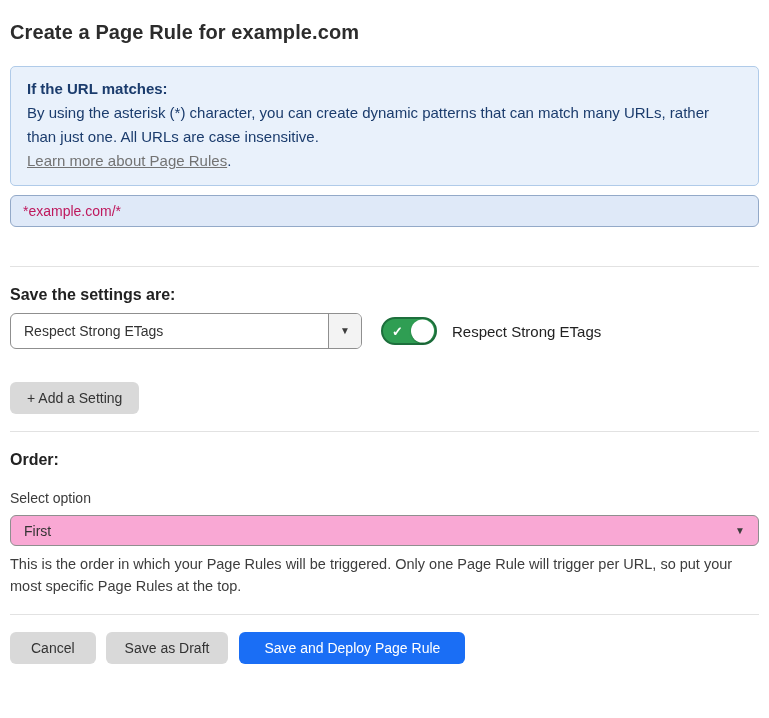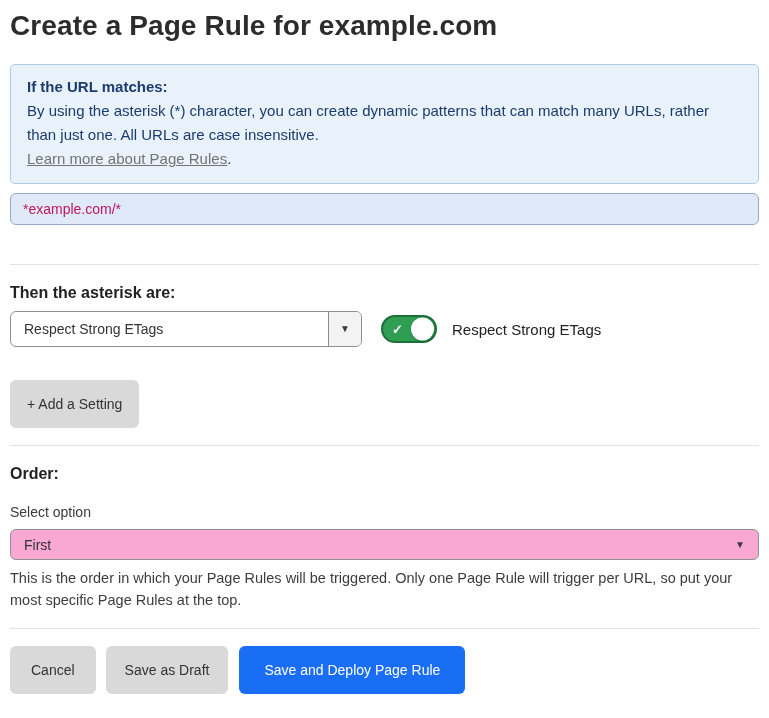--- a/index.html
+++ b/index.html
@@ -9,25 +9,25 @@
     color: #2f2f2f;
   }
   .page {
     width: 769px;
     height: 718px;
     padding: 10px 10px 0 10px;
     background: #ffffff;
     overflow: hidden;
   }
   .page-title {
-    font-size: 28px;
+    font-size: 20px;
     font-weight: 700;
     color: #2c2c2c;
     letter-spacing: 0.1px;
-    margin-top: 0;
+    margin-top: 11px;
   }
   
   .info-box {
     margin-top: 22px;
     background: #e9f1fb;
     border: 1px solid #b0cbe9;
     border-radius: 5px;
     padding: 10px 16px 12px 16px;
     font-size: 15px;
     line-height: 24px;
@@ -149,21 +149,21 @@
     background: #ffffff;
     box-shadow: 0 1px 2px rgba(0,0,0,0.25);
   }
   .toggle-text {
     margin-left: 15px;
     font-size: 15px;
     color: #222222;
   }
   
   .btn {
-    height: 48px;
+    height: 32px;
     border: none;
     border-radius: 6px;
     font-size: 14px;
     font-family: "Liberation Sans", sans-serif;
     cursor: pointer;
     display: inline-flex;
     align-items: center;
     justify-content: center;
   }
   .btn-gray {
@@ -222,21 +222,21 @@
     <div class="info-heading">If the URL matches:</div>
     <div><span>By using the asterisk (*) character, you can create dynamic patterns that can match many URLs, rather than just one. All URLs are case insensitive.</span><br>
       <span class="info-link">Learn more about Page Rules</span><span>.</span>
     </div>
   </div>
 
   <input class="url-input" type="text" value="*example.com/*" style="">
 
   <hr class="divider divider-1">
 
-  <div class="section-heading">Then the asterisk are:</div>
+  <div class="section-heading">Save the settings are:</div>
 
 
   <div class="setting-row">
     <div class="dropdown">
       <div class="dropdown-value">Respect Strong ETags</div>
       <div class="dropdown-arrow-section">
         <span class="caret">▼</span>
       </div>
     </div>
     <div class="toggle">

